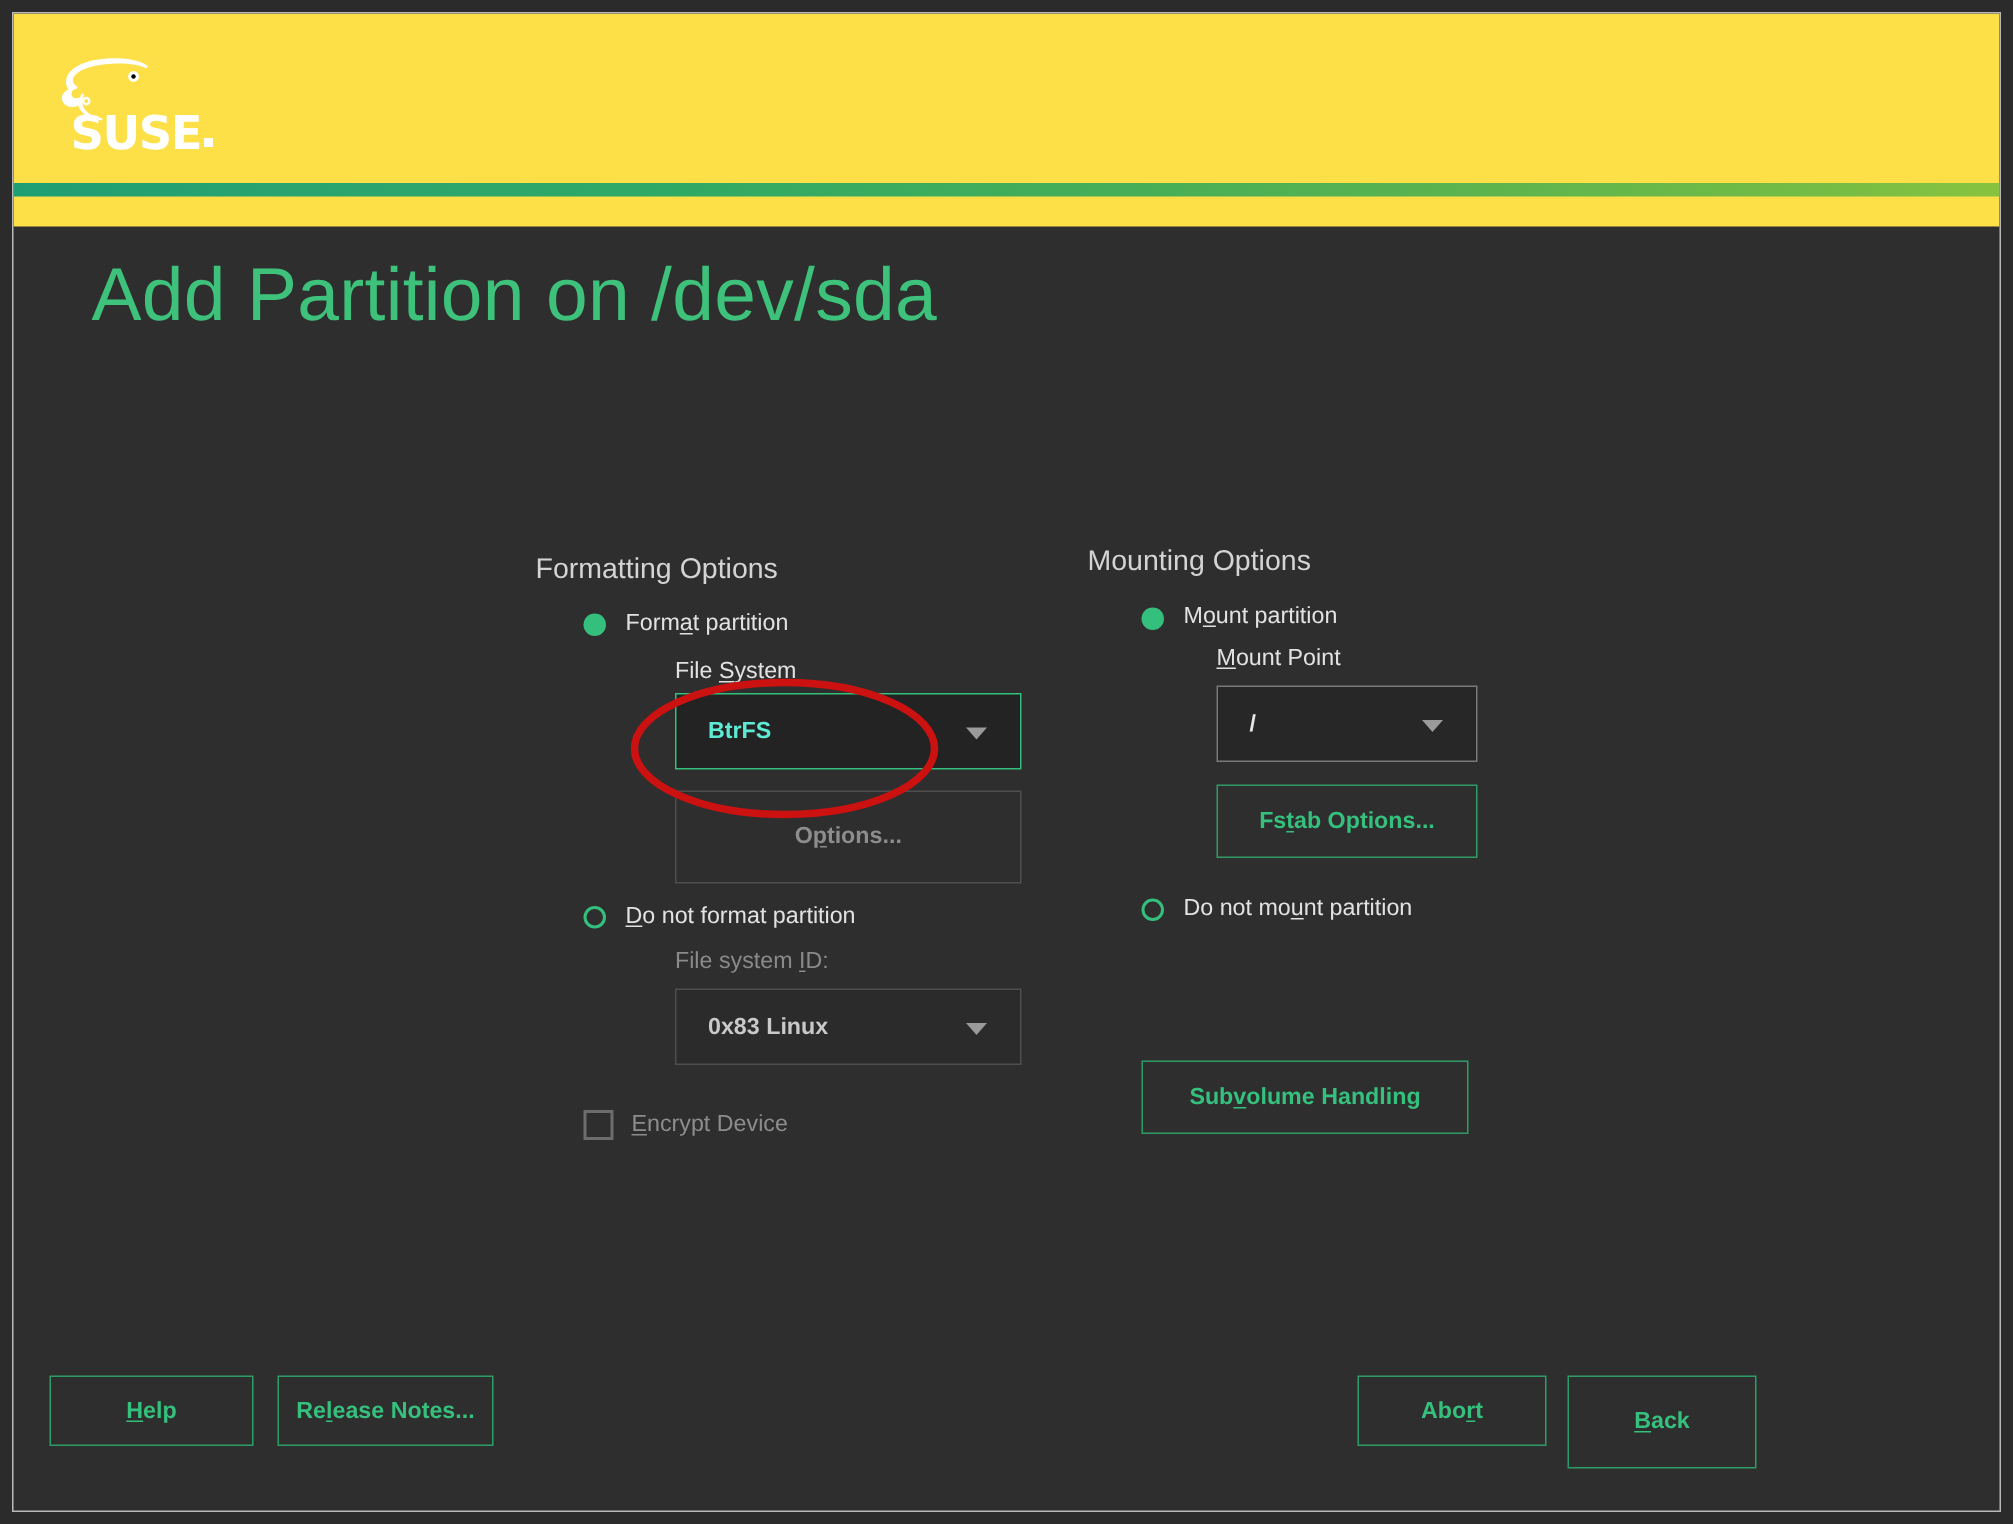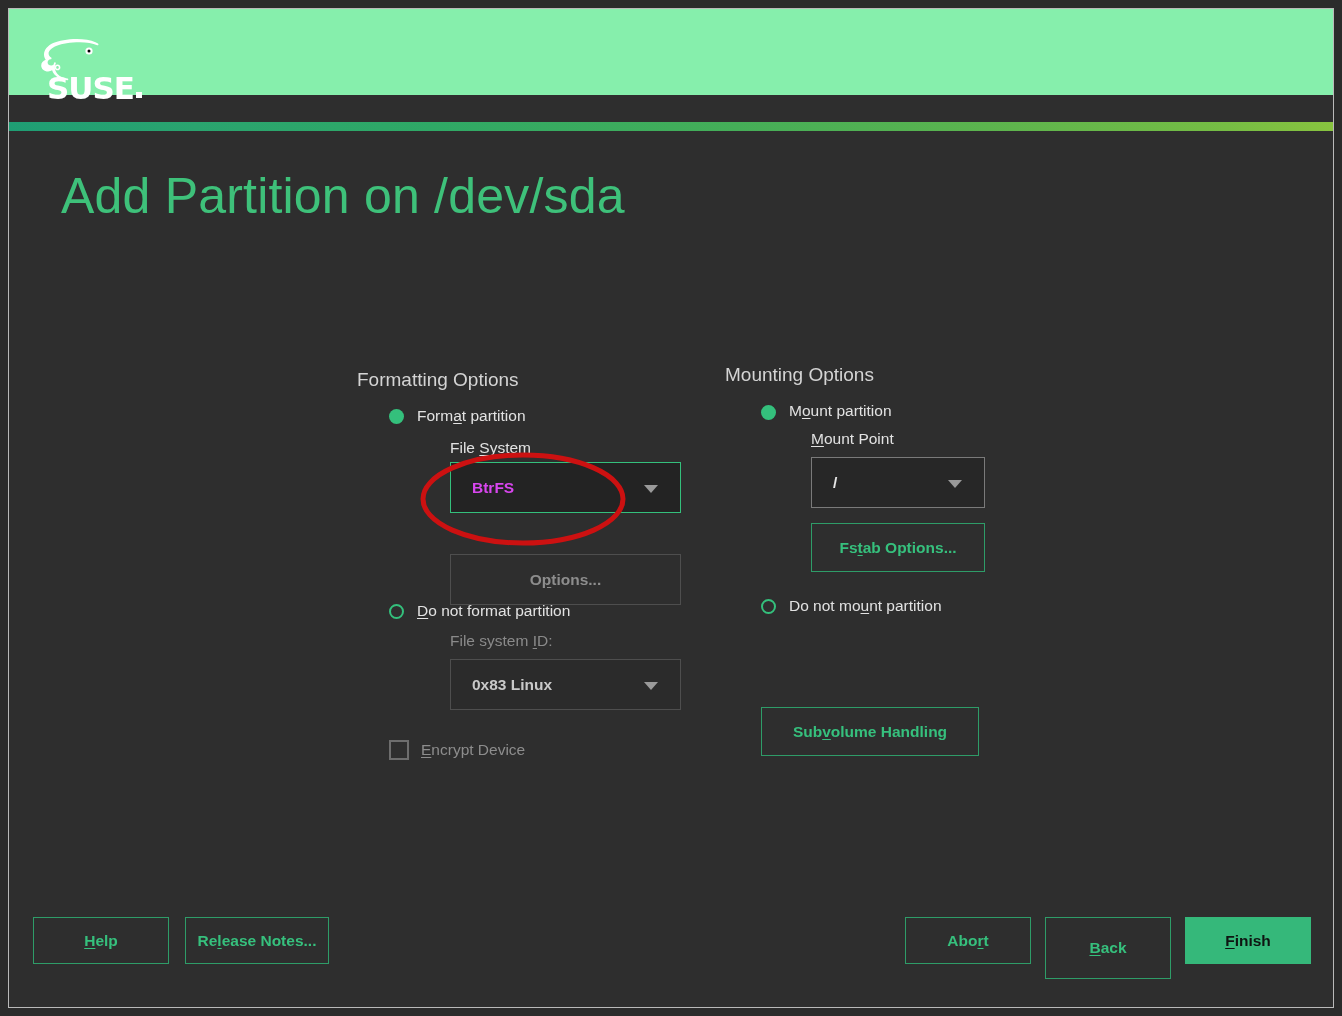--- a/index.html
+++ b/index.html
@@ -13,22 +13,22 @@
     position: absolute;
     left: 8px; top: 8px;
     width: 1326px; height: 1000px;
     border: 1px solid #b9b9b9;
     background: #2e2e2e;
     overflow: hidden;
   }
   
   #header {
     position: absolute; left: 0; top: 0;
-    width: 100%; height: 86px;
-    background: #86efac;
+    width: 100%; height: 142px;
+    background: #fde047;
   }
   #logo { position: absolute; left: 24px; top: 28px; width: 150px; height: 68px; }
   #separator {
     position: absolute; left: 0; top: 113px;
     width: 100%; height: 9px;
     background: linear-gradient(to right, #1f9e74 0%, #2aa46f 14%, #2fa966 32%, #45ae58 55%, #5cb44e 74%, #76bd44 92%, #88c33f 100%);
   }
   
   #page-title {
     position: absolute; left: 52px; top: 158px;
@@ -72,21 +72,21 @@
     align-items: center;
   }
   .combo.accent { border: 1.5px solid #34c07c; }
   .combo.plain  { border: 1.5px solid #7a7a7a; background: #272727; }
   .combo.dim    { border: 1.5px solid #4e4e4e; background: #2b2b2b; }
   .combo-value {
     padding-left: 21px;
     font-size: 15.5px;
     font-weight: bold;
   }
-  .combo.accent .combo-value { color: #d946ef; }
+  .combo.accent .combo-value { color: #5eead4; }
   .combo.plain  .combo-value { color: #e8e8e8; }
   .combo.dim    .combo-value { color: #c9c9c9; }
   .caret {
     position: absolute; right: 22px; top: 50%;
     margin-top: -3px;
     width: 0; height: 0;
     border-left: 7px solid transparent;
     border-right: 7px solid transparent;
     border-top: 8px solid #9a9a9a;
   }
@@ -163,21 +163,21 @@
         <span class="radio-label"><span>Form</span><span class="u">a</span><span>t partition</span></span>
       </div>
 
       <div class="field-label" style="position:absolute;left:93px;top:100px;"><span>File </span><span class="u">S</span><span>ystem</span></div>
 
       <div class="combo accent" style="position:absolute;left:93px;top:123px;width:231px;">
         <span class="combo-value">BtrFS</span>
         <span class="caret"></span>
       </div>
 
-      <div class="btn disabled" style="position:absolute;left:93px;top:188px;width:231px;height:51px;margin-top:27px;">
+      <div class="btn disabled" style="position:absolute;left:93px;top:188px;width:231px;height:62px;">
           <span><span>O</span><span class="u">p</span><span>tions...</span></span>
         </div>
 
       <div class="radio-row" style="position:absolute;left:32px;top:263px;">
         <span class="radio off"></span>
         <span class="radio-label"><span></span><span class="u">D</span><span>o not format partition</span></span>
       </div>
 
       <div class="field-label dim" style="position:absolute;left:93px;top:293px;"><span>File system </span><span class="u">I</span><span>D:</span></div>
 
@@ -237,18 +237,15 @@
       </div>
 
     <div class="btn accent" id="btn-release-notes">
         <span><span>Re</span><span class="u">l</span><span>ease Notes...</span></span>
       </div>
 
     <div class="btn accent" id="btn-back">
         <span><span></span><span class="u">B</span><span>ack</span></span>
       </div>
 
-    <div class="btn filled" id="btn-finish">
-        <span><span></span><span class="u">F</span><span>inish</span></span>
-      </div>
   </div>
 
 </div>
 
 </body></html>

